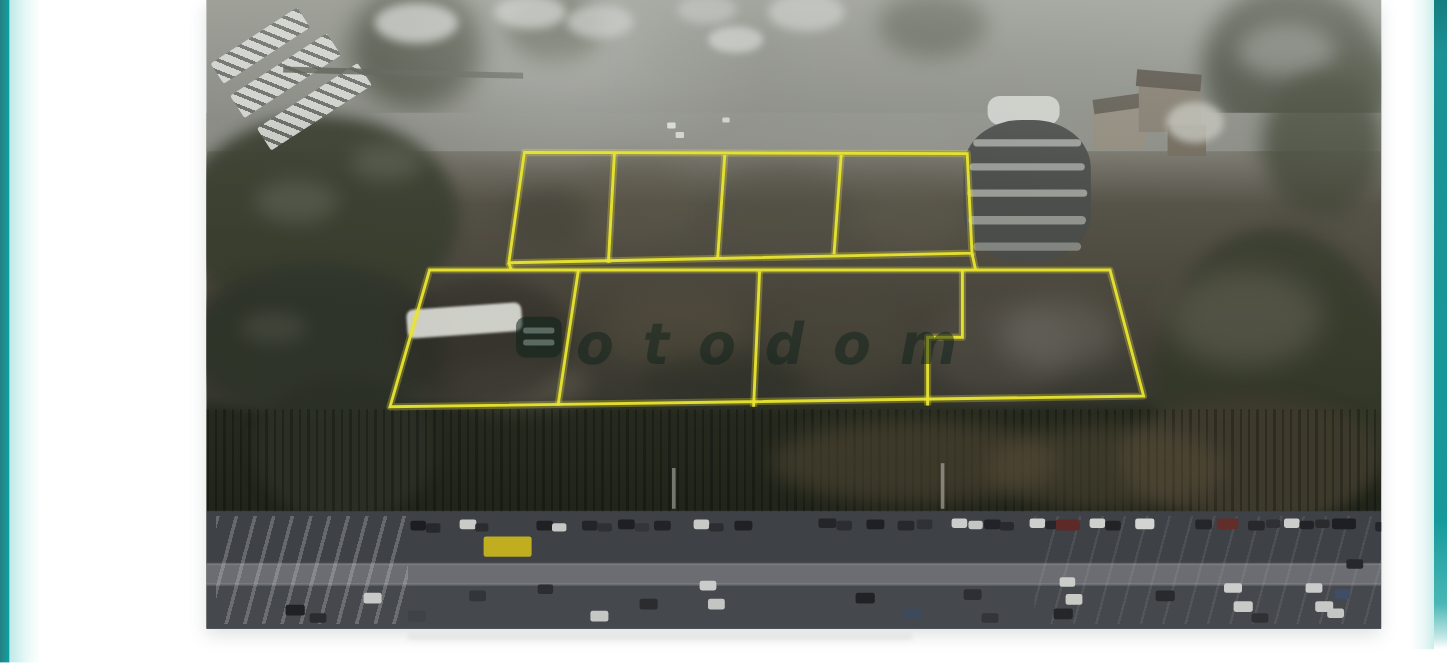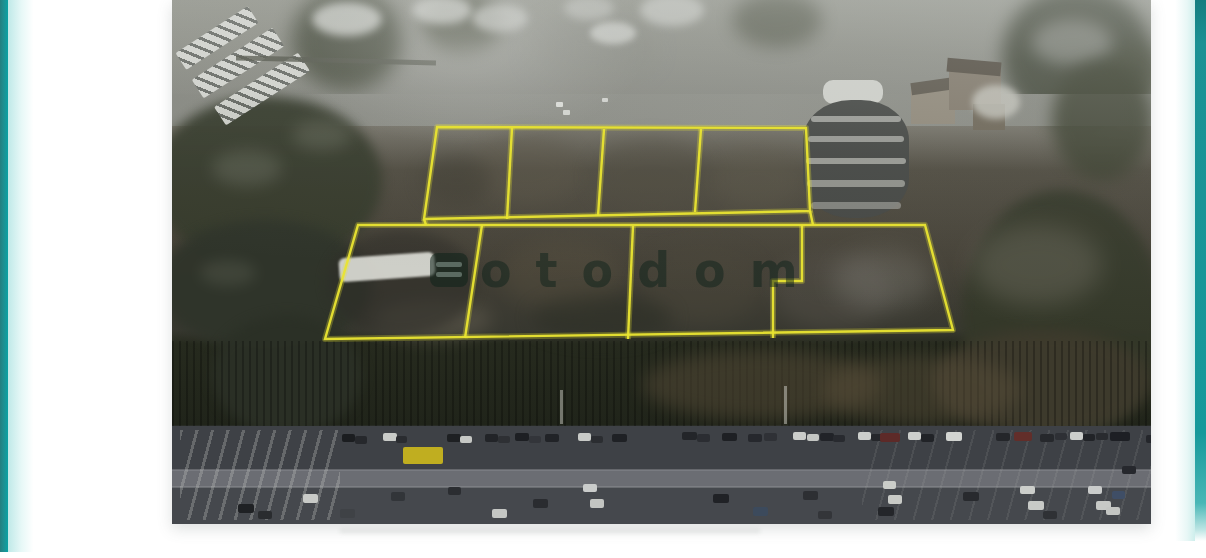--- a/index.html
+++ b/index.html
@@ -20,21 +20,21 @@
   #photo{left:172px;top:0;width:979px;height:524px;overflow:hidden;
     box-shadow:0 5px 14px rgba(90,100,100,0.20);
     background:linear-gradient(180deg,#97988f 0px,#8c8d86 96px,#77746a 126px,#504c41 170px,
       #454137 260px,#383830 330px,#262a1e 344px,#20241a 425px,#3e4146 427px,#3e4146 524px);}
   #photo > *{position:absolute;}.z2{z-index:2}.z3{z-index:3}.z4{z-index:4}.z5{z-index:5}
   .z8{z-index:8}
   .car{position:absolute;border-radius:2px;z-index:8;}
   #plot-svg{left:0;top:0;z-index:14;}
   .glow{fill:none;stroke:rgba(233,229,50,0.28);stroke-width:6;stroke-linejoin:round;}
   .line{fill:none;stroke:#e9e431;stroke-width:2.4;stroke-opacity:.95;stroke-linejoin:miter;}
-  #watermark{left:258px;top:248px;height:44px;display:flex;align-items:center;gap:12px;z-index:16;}
+  #watermark{left:258px;top:264px;height:44px;display:flex;align-items:flex-start;gap:12px;z-index:16;font-style:italic;}
   #wm-logo{width:38px;height:34px;border-radius:8px;background:rgba(14,34,26,0.55);position:relative;}
   #wm-logo span{position:absolute;left:6px;width:26px;height:5px;border-radius:2px;background:rgba(150,170,160,0.5);}
   #wm-text{font-size:46px;font-weight:bold;letter-spacing:24px;line-height:1;
     color:rgba(14,34,26,0.50);transform:scaleY(1.04);}
   #haze{left:0;top:0;width:979px;height:524px;z-index:12;pointer-events:none;
     background:linear-gradient(185deg,rgba(205,210,208,0.38) 0%,rgba(190,196,194,0.22) 12%,
       rgba(140,146,142,0.10) 30%,rgba(0,0,0,0) 55%),
       radial-gradient(260px 140px at 30% 9%,rgba(255,255,255,0.22),rgba(255,255,255,0) 70%);}
   .slab{position:absolute;transform:rotate(-33deg);border-radius:2px;
     background:repeating-linear-gradient(55deg,#e3e4df 0 6px,#6a6d68 6px 9px);opacity:.9;}

